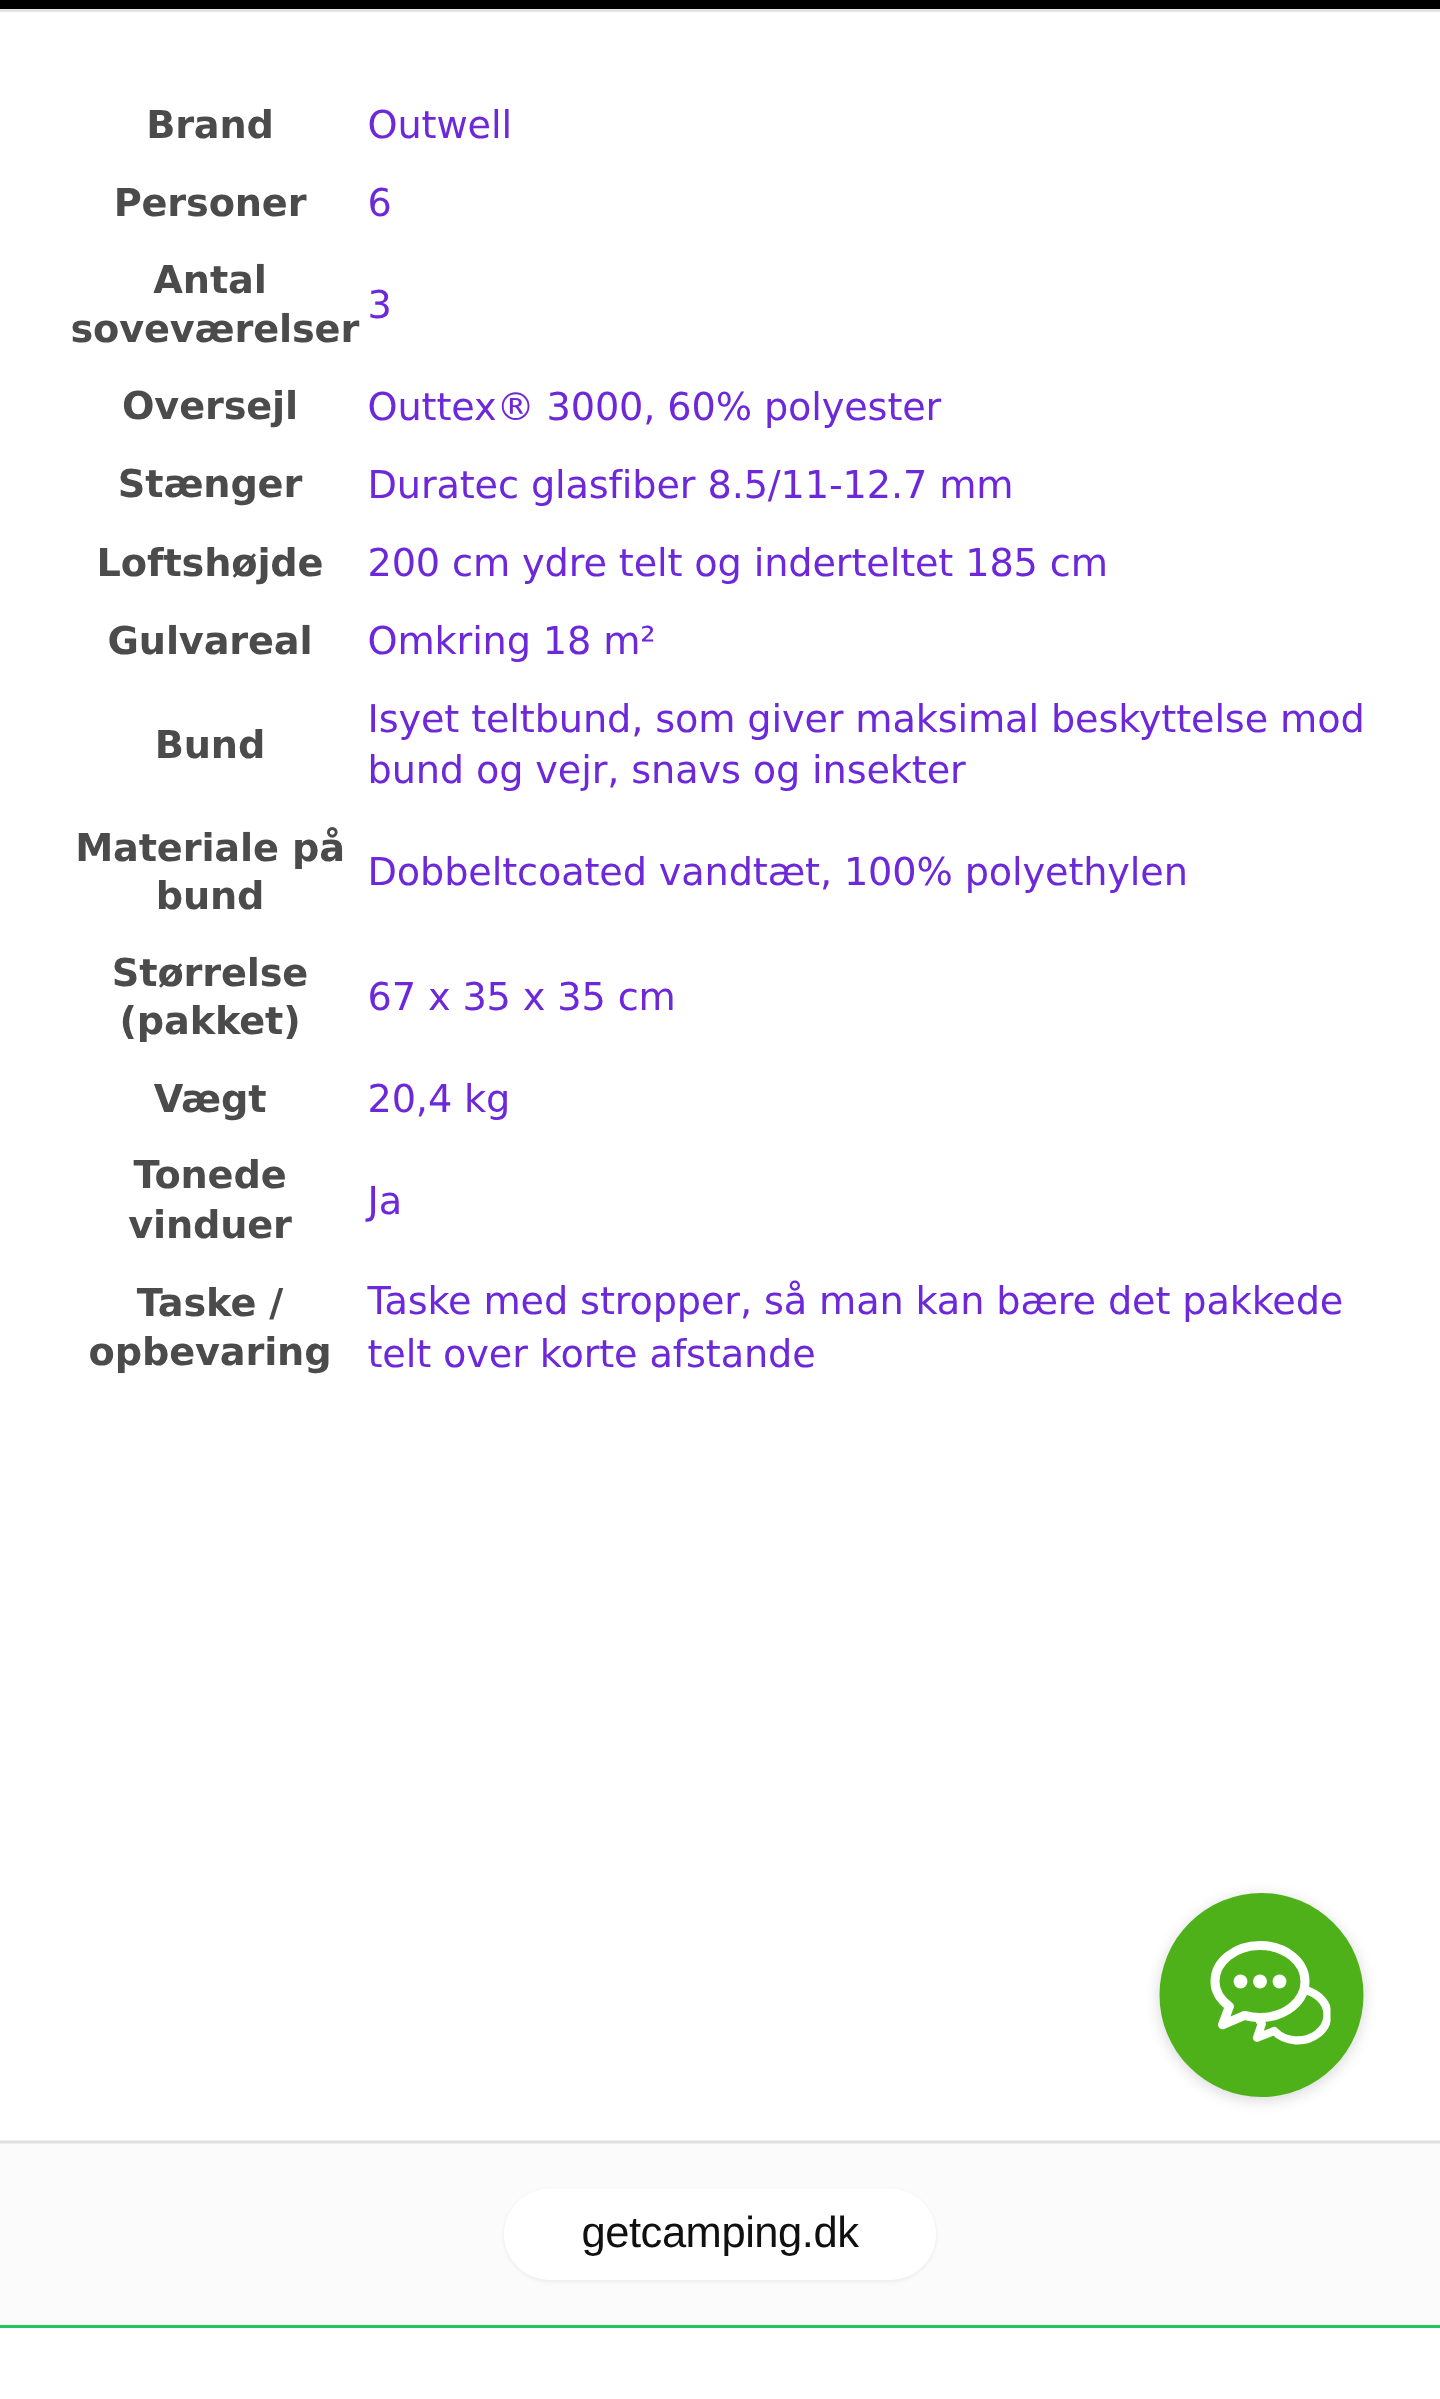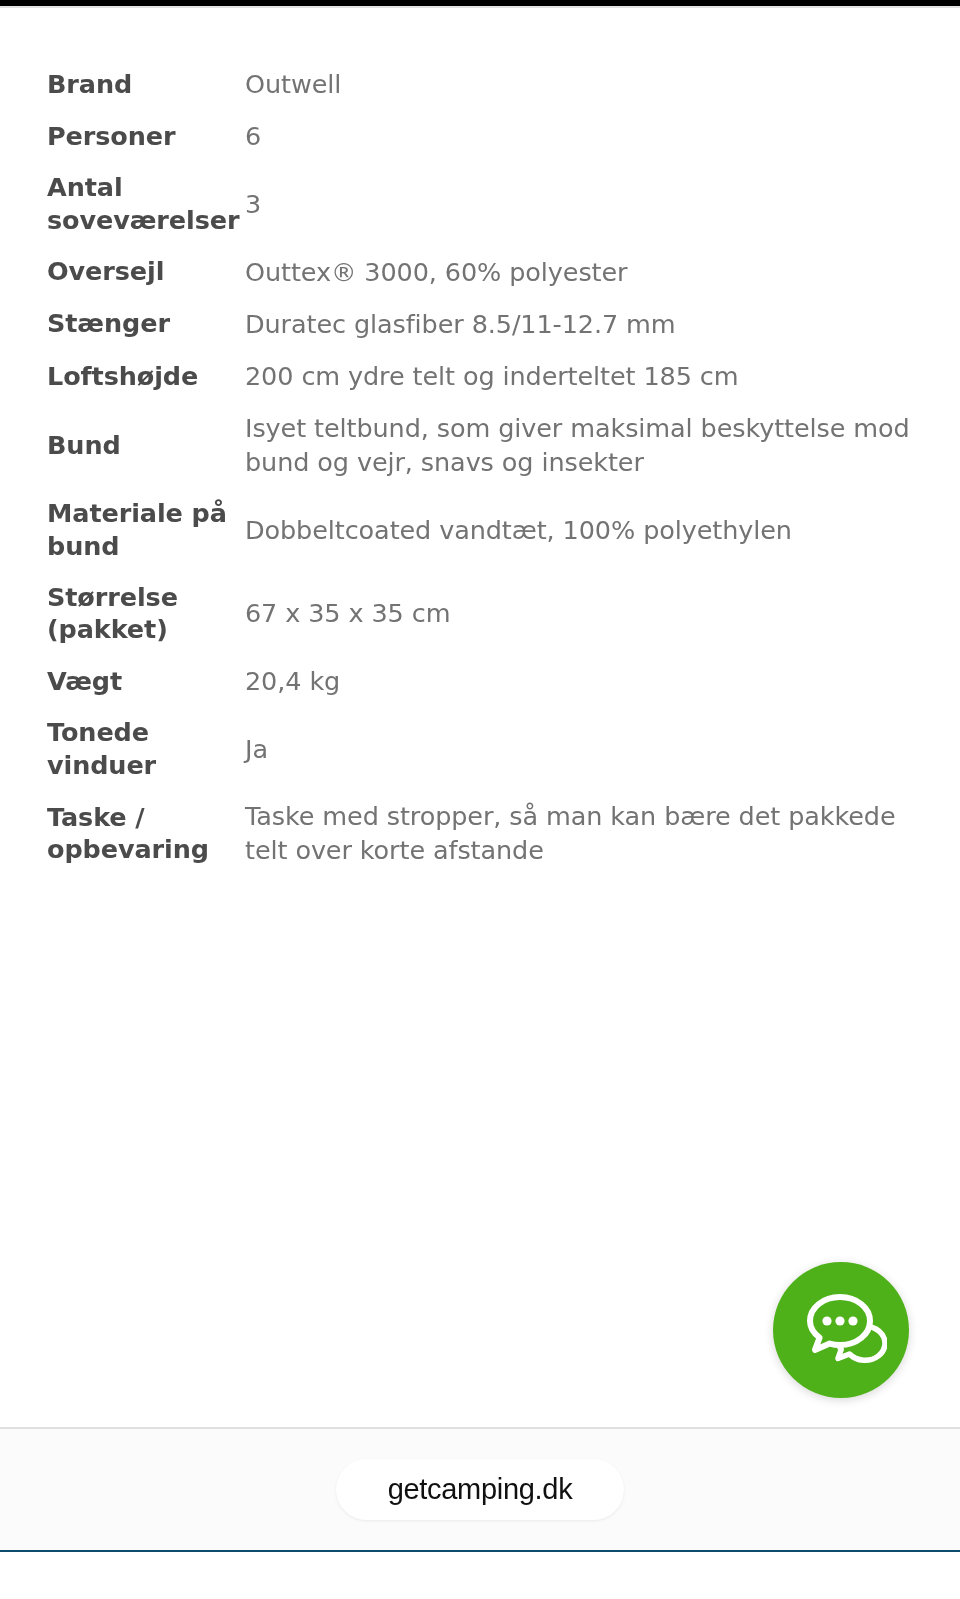--- a/index.html
+++ b/index.html
@@ -57,31 +57,31 @@
 
   .spec-table tr { vertical-align: middle; }
 
   .spec-label {
     width: 245px;
     padding: 9px 12px 9px 47px;
     font-size: 25.5px;
     font-weight: 700;
     line-height: 1.28;
     color: #4b4b4b;
-    text-align: left;
+    text-align: center;
     vertical-align: middle;
     letter-spacing: -0.1px;
   }
 
   .spec-value {
     padding: 9px 50px 9px 0;
     font-size: 25.5px;
     font-weight: 400;
     line-height: 1.34;
-    color: #737373;
+    color: #6d28d9;
     text-align: left;
     vertical-align: middle;
     letter-spacing: -0.1px;
   }
 
   
   .chat-widget {
     position: absolute;
     left: 773px;
     top: 1262px;
@@ -99,21 +99,21 @@
 
   
   .browser-bar {
     position: absolute;
     left: 0;
     top: 1427px;
     width: 960px;
     height: 125px;
     background: #fbfbfb;
     border-top: 2px solid #e0e0e0;
-    border-bottom: 2px solid #0c4a6e;
+    border-bottom: 2px solid #22c55e;
     display: flex;
     align-items: center;
     justify-content: center;
   }
   .url-chip {
     background: #ffffff;
     border-radius: 40px;
     padding: 14px 52px;
     font-size: 29px;
     font-weight: 400;
@@ -168,20 +168,24 @@
           <td class="spec-label">Stænger</td>
           <td class="spec-value">Duratec glasfiber 8.5/11-12.7 mm</td>
         </tr>
 
         <tr>
           <td class="spec-label">Loftshøjde</td>
           <td class="spec-value">200 cm ydre telt og inderteltet 185 cm</td>
         </tr>
 
 
+        <tr>
+          <td class="spec-label">Gulvareal</td>
+          <td class="spec-value">Omkring 18 m²</td>
+        </tr>
 
         <tr>
           <td class="spec-label">Bund</td>
           <td class="spec-value">Isyet teltbund, som giver maksimal beskyttelse mod bund og vejr, snavs og insekter</td>
         </tr>
 
         <tr>
           <td class="spec-label">Materiale på bund</td>
           <td class="spec-value">Dobbeltcoated vandtæt, 100% polyethylen</td>
         </tr>

